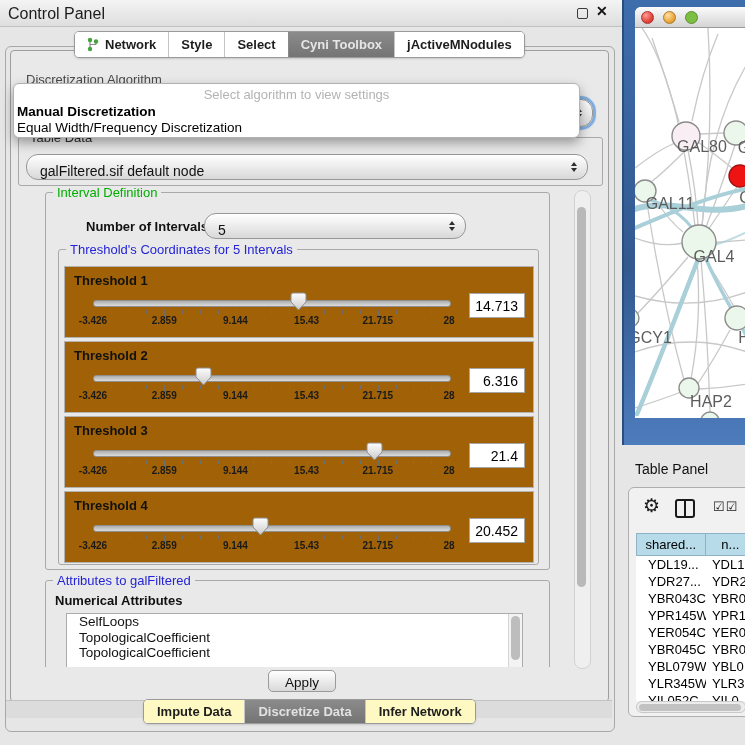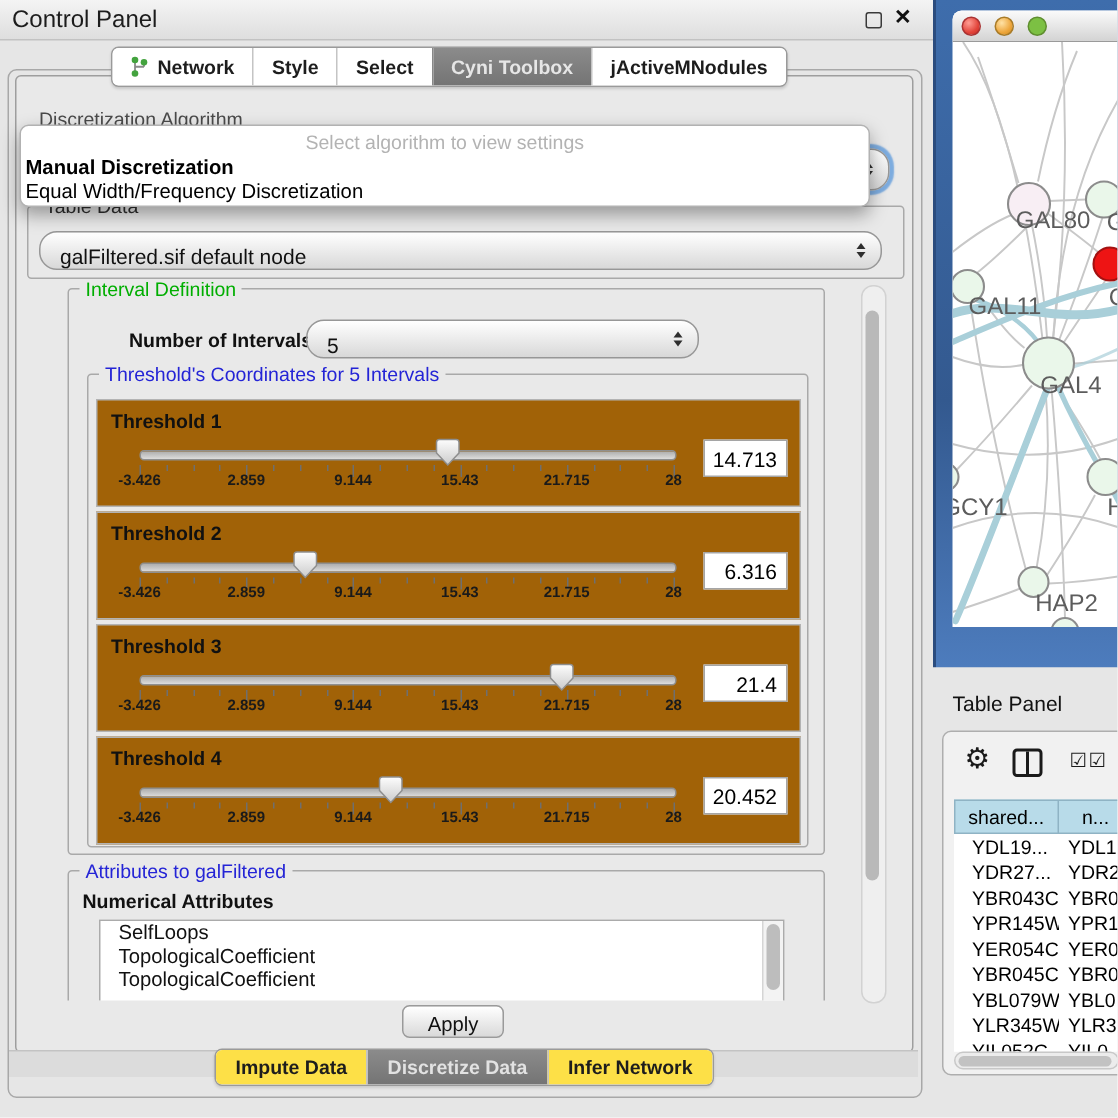--- a/index.html
+++ b/index.html
@@ -80,21 +80,21 @@
   .settings-vsb{position:absolute;left:574px;top:190px;width:15px;height:477px;background:#efefef;
     border:1px solid #d2d2d2;border-radius:8px;}
   .settings-vsb .vthumb{position:absolute;left:2px;top:16px;width:9px;height:380px;background:#b9b9b9;border-radius:5px;}
   
   .apply-btn{position:absolute;left:268px;top:670px;width:68px;height:22px;background:linear-gradient(#ffffff,#d9d9d9);
     border:1px solid #9a9a9a;border-radius:5px;font-size:13.5px;color:#111;text-align:center;line-height:21px;
     font-family:"Liberation Sans",sans-serif;}
   .bottom-band{position:absolute;left:6px;top:700px;width:606px;height:17px;background:#dcdcdc;border-top:1px solid #c3c3c3;}
   .bottom-tabs{position:absolute;left:143px;top:699px;height:23px;display:flex;z-index:30;
     border:1px solid #9a9a9a;border-radius:5px;overflow:hidden;background:#fff;box-shadow:0 1px 2px rgba(0,0,0,.12);}
-  .bottom-tab{display:flex;align-items:center;padding:0 13px;font-size:13px;font-weight:bold;color:#1d1d1d;background:#fde047;}
+  .bottom-tab{display:flex;align-items:center;padding:0 13px;font-size:13px;font-weight:bold;color:#1d1d1d;background:#fef9c3;}
   .bottom-tab + .bottom-tab{border-left:1px solid #c4c4c4;}
   .bottom-tab.selected{background:linear-gradient(#8b8b8b,#747474);color:#e2e2e2;}
   
   .net-frame{position:absolute;left:622px;top:0;width:123px;height:445px;
     background:linear-gradient(#3e6dac,#33598f 60%,#4d7cbd);border-left:2px solid #2b4c7e;}
   .net-window{position:absolute;left:11px;top:7px;width:112px;height:411px;background:#fff;border-radius:6px 0 0 0;}
   .net-titlebar{position:absolute;left:0;top:0;width:100%;height:21px;border-radius:6px 0 0 0;
     background:linear-gradient(#fbfbfb,#d4d4d4);border-bottom:1px solid #9a9a9a;box-sizing:border-box;}
   .light{position:absolute;top:4px;width:13px;height:13px;border-radius:50%;box-sizing:border-box;}
   .light.red{left:6px;background:radial-gradient(circle at 35% 30%,#ff9d94,#e2453b 60%,#c22a22);border:1px solid #a33;}

